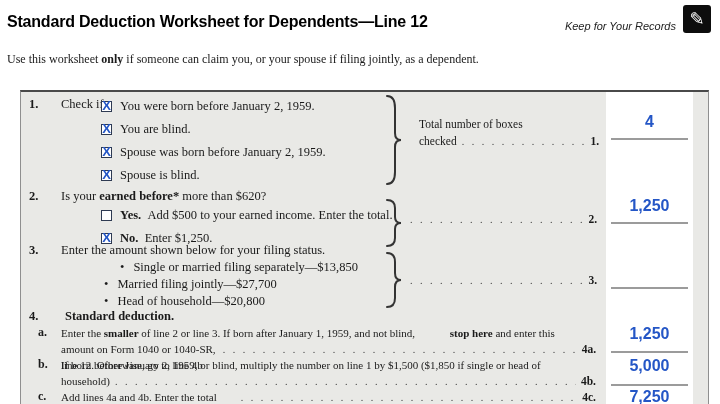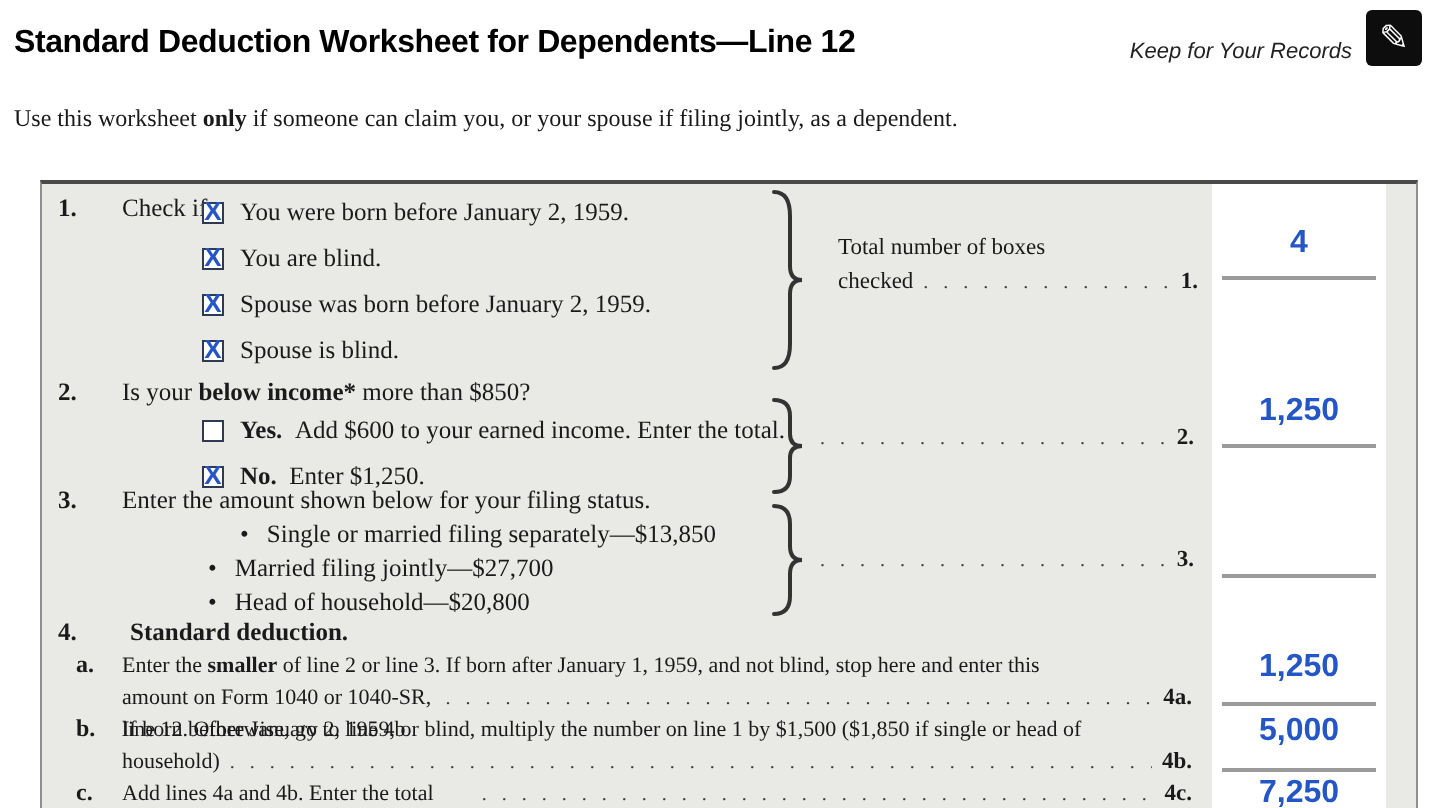--- a/index.html
+++ b/index.html
@@ -110,25 +110,25 @@
   <div class="abs" style="left:398px;top:24px;width:180px;font-size:11.5px;line-height:17px">
     <div>Total number of boxes</div>
     <div style="display:flex;align-items:baseline">
       <span>checked</span>
       <span class="dots"></span>
       <span class="lno">1.</span>
     </div>
   </div>
 
   <div class="abs num" style="left:8px;top:97px">2.</div>
-  <div class="abs" style="left:40px;top:97px;font-size:12.5px"><span>Is your </span><span style="font-weight: bold;">below income*</span><span> more than $850?</span></div>
+  <div class="abs" style="left:40px;top:97px;font-size:12.5px"><span>Is your </span><span style="font-weight: bold;">earned before*</span><span> more than $620?</span></div>
 
   <div class="ckline" style="left:80px;top:114px">
     <span class="cb"></span>
-    <span><span style="font-weight: bold;">Yes.</span><span> Add $600 to your earned income. Enter the total.</span></span>
+    <span><span style="font-weight: bold;">Yes.</span><span> Add $500 to your earned income. Enter the total.</span></span>
   </div>
   <div class="ckline" style="left:80px;top:137px">
     <span class="cb checked"></span>
     <span><span style="font-weight: bold;">No.</span><span> Enter $1,250.</span></span>
   </div>
 
   <svg class="brace" style="top:107px" width="18" height="48" viewBox="0 0 18 48">
     <path d="M3,1 Q11,1 11,9 L11,18 Q11,24 17,24 Q11,24 11,30 L11,39 Q11,47 3,47" stroke="#333" stroke-width="2" fill="none" stroke-linecap="round"></path>
   </svg>
 
@@ -151,21 +151,21 @@
   <div class="leader" style="left:384px;top:180px;width:192px">
     <span class="dots"></span>
     <span class="lno">3.</span>
   </div>
 
   <div class="abs num" style="left:8px;top:217px">4.</div>
   <div class="abs b" style="left:44px;top:217px;font-size:12.5px">Standard deduction.</div>
 
   <div class="letter" style="top:233px">a.</div>
   <div class="para" style="top:233px">
-    <div class="l1"><span>Enter the </span><span style="font-weight: bold;">smaller</span><span> of line 2 or line 3. If born after January 1, 1959, and not blind, </span><span style="font-weight: normal;">stop here</span><span> and enter this</span></div>
+    <div class="l1"><span>Enter the </span><span style="font-weight: bold;">smaller</span><span> of line 2 or line 3. If born after January 1, 1959, and not blind, </span><span style="font-weight: bold; margin-left: 32px;">stop here</span><span> and enter this</span></div>
     <div class="l2">
       <span>amount on Form 1040 or 1040-SR, line 12. Otherwise, go to line 4b</span>
       <span class="dots"></span>
       <span class="lno">4a.</span>
     </div>
   </div>
 
   <div class="letter" style="top:265px">b.</div>
   <div class="para" style="top:265px">
     <div class="l1">If born before January 2, 1959, or blind, multiply the number on line 1 by $1,500 ($1,850 if single or head of</div>

